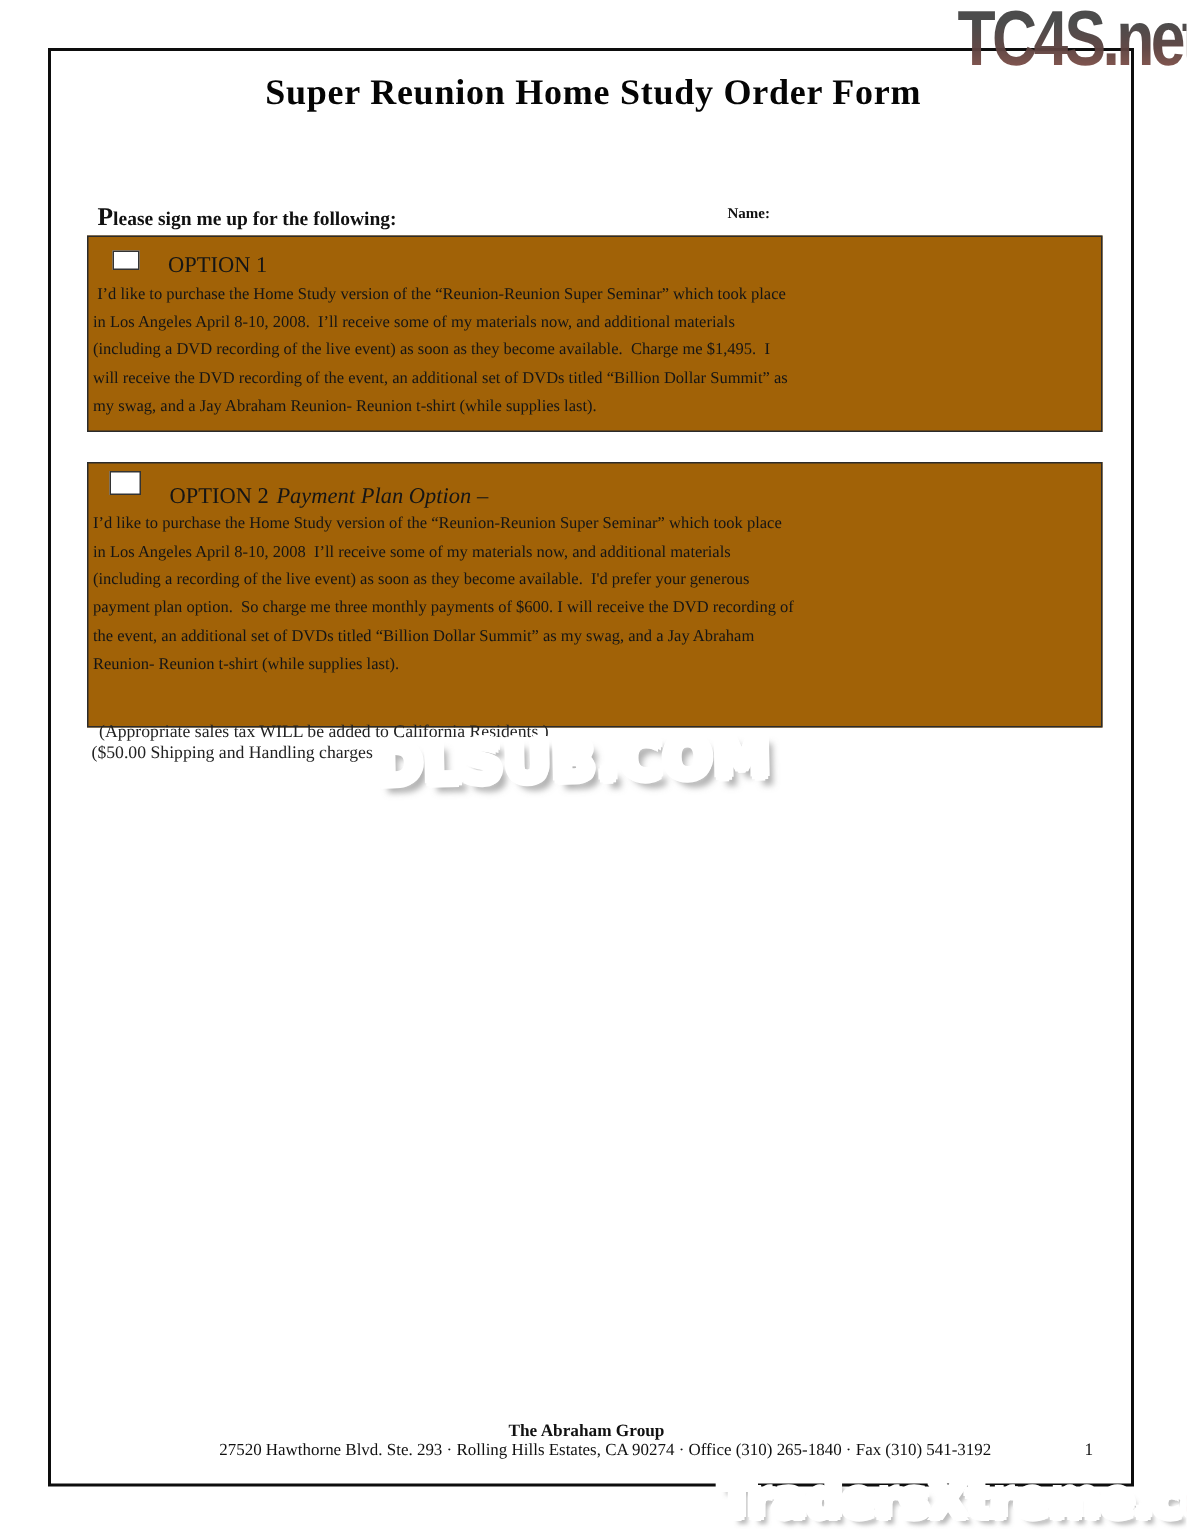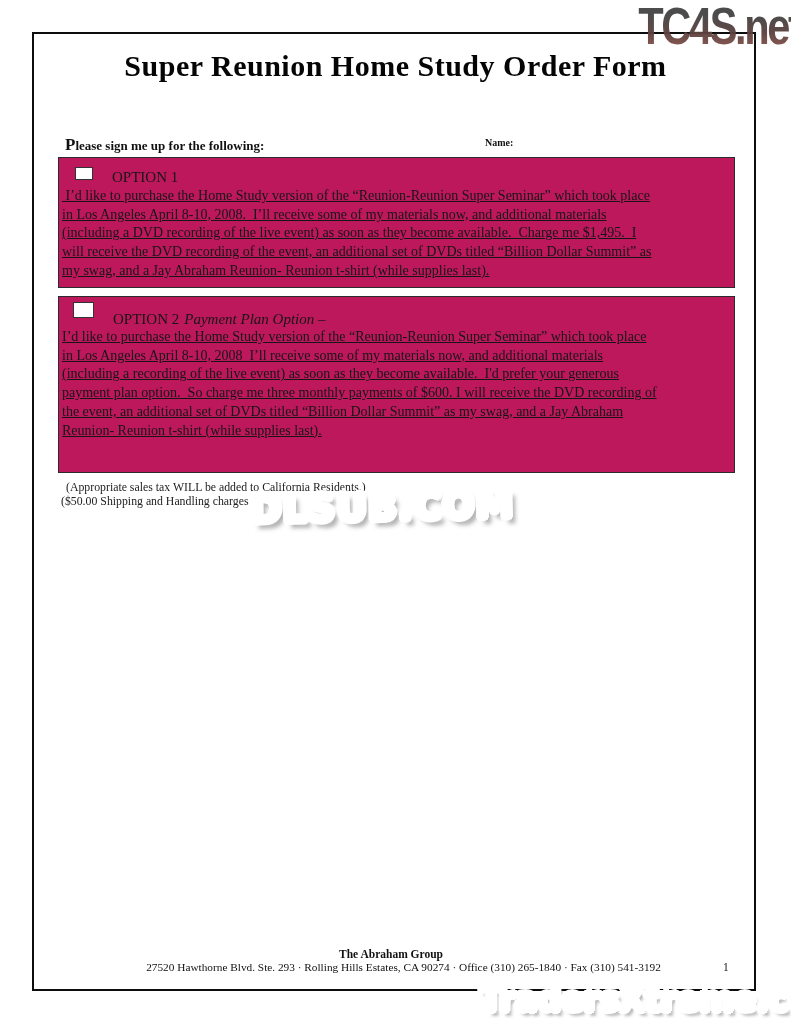--- a/index.html
+++ b/index.html
@@ -8,51 +8,51 @@
     font-family:"Liberation Serif",serif;color:#1a1a1a;overflow:hidden;
   }
   
   .form-border{
     position:absolute;left:32px;top:32px;width:724px;height:959px;
     border:2px solid #0d0d0d;box-sizing:border-box;background:transparent;
   }
   
   .form-title{
     position:absolute;left:0;top:49px;width:791px;text-align:center;
-    font-size:30px;font-weight:bold;letter-spacing:0.5px;color:#050505;
+    font-size:24px;font-weight:bold;letter-spacing:0.5px;color:#050505;
   }
   
   .signup-label{
     position:absolute;left:65px;top:135px;font-size:13px;font-weight:bold;color:#111;
   }
   .signup-label .lead-cap{font-size:17px;font-weight:bold;}
   .name-label{
     position:absolute;left:485px;top:137px;font-size:10px;font-weight:bold;color:#111;
   }
   
   .option-box{
     position:absolute;left:58px;width:677px;border:1.5px solid #2b2b2b;
-    box-sizing:border-box;background:#be185d;
+    box-sizing:border-box;background:#a16207;
   }
   .option-box.box1{top:157px;height:131px;}
-  .option-box.box2{top:296px;height:177px;}
+  .option-box.box2{top:308px;height:177px;}
   .checkbox{
     position:absolute;border:1.5px solid #333;background:#fff;box-sizing:border-box;
   }
   .box1 .checkbox{left:16px;top:9px;width:18px;height:13px;}
   .box2 .checkbox{left:14px;top:5px;width:21px;height:16px;}
   .option-header{
     position:absolute;font-size:15px;color:#151515;white-space:nowrap;
   }
   .box1 .option-header{left:53px;top:11px;}
   .box2 .option-header{left:54px;top:14px;}
   .option-header .suffix{font-style:italic;margin-left:5px;}
   .option-body{
-    position:absolute;left:3px;font-size:14px;line-height:18.7px;
-    white-space:pre;color:#151515;text-decoration:underline;
+    position:absolute;left:3px;font-size:11px;line-height:18.7px;
+    white-space:pre;color:#151515;
   }
   .box1 .option-body{top:29px;}
   .box2 .option-body{top:31px;}
   
   .note{position:absolute;font-size:11.8px;color:#222;white-space:nowrap;}
   .note1{left:66px;top:480px;}
   .note2{left:61px;top:494px;}
   
   .footer-company{
     position:absolute;left:0;top:948px;width:782px;text-align:center;

